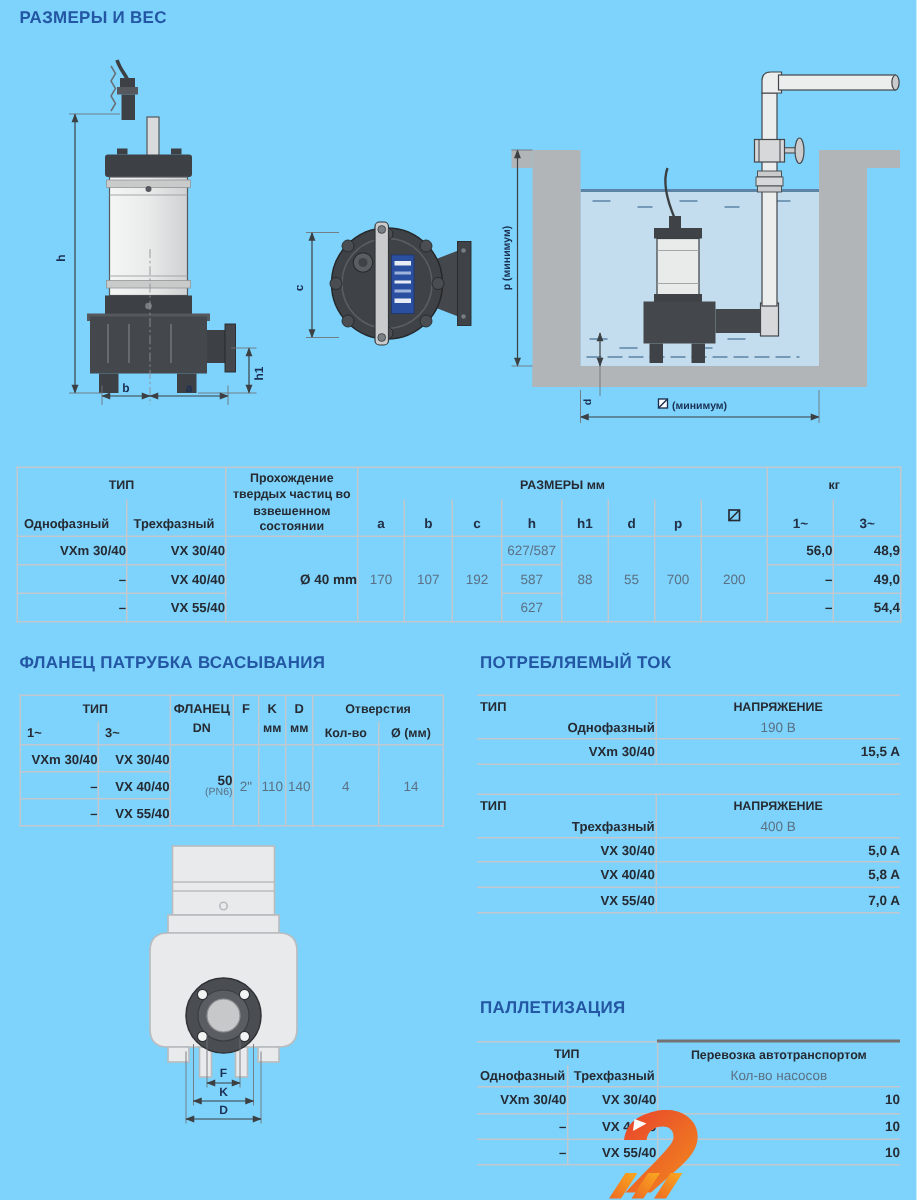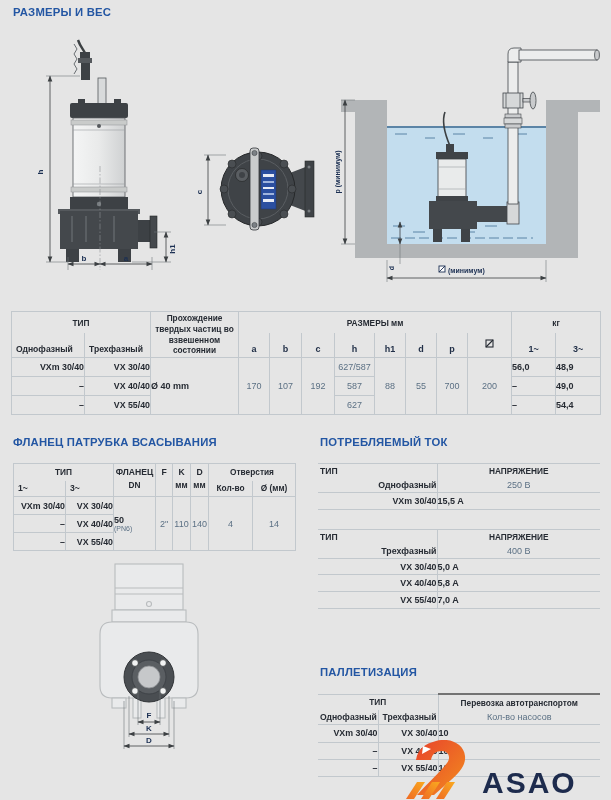--- a/index.html
+++ b/index.html
@@ -1,31 +1,31 @@
 <!DOCTYPE html>
 <html><head>
 <meta charset="utf-8">
 <style>
   html,body{margin:0;padding:0;background:#fff;}
-  .page{position:relative;width:611px;height:800px;background:#e5e5e5;overflow:hidden;
+  .page{position:relative;width:611px;height:800px;background:#7dd3fc;overflow:hidden;
         font-family:"Liberation Sans",sans-serif;}
   .sec-title{position:absolute;font-size:11.3px;font-weight:bold;color:#2356a3;letter-spacing:.2px;}
   .scheme-title{position:absolute;left:410px;top:15px;background:#dce4ef;color:#17365f;
         font-size:9.6px;font-weight:bold;padding:3px 9px 3px 9px;}
   table{position:absolute;border-collapse:collapse;table-layout:fixed;}
   td,th{border:1px solid #c2c8cd;padding:0;margin:0;overflow:hidden;}
   tr.gh th{border-bottom:none;}
   tr.sh th{border-top:none;}
   .thc{font-size:8.3px;font-weight:bold;color:#262b33;text-align:center;vertical-align:middle;}
   .solids{font-size:8.3px;font-weight:bold;color:#262b33;text-align:center;vertical-align:middle;line-height:1.3;padding:1px 3px;}
   .letter{font-size:9px;font-weight:bold;color:#223048;text-align:center;vertical-align:bottom;padding-bottom:3px;}
   .subl{font-size:8.6px;font-weight:bold;color:#262b33;text-align:left;vertical-align:bottom;padding:0 0 3px 4px;}
   .model{font-size:8.8px;font-weight:bold;color:#262b33;text-align:right;vertical-align:middle;padding-left:4px;}
   .val{font-size:9px;color:#5b7084;text-align:center;vertical-align:middle;}
-  .bval{font-size:9px;font-weight:bold;color:#262b33;text-align:left;vertical-align:middle;}
+  .bval{font-size:9px;font-weight:bold;color:#262b33;text-align:right;vertical-align:middle;}
   .two-line{vertical-align:top;text-align:center;}
   .two-line .l1{font-size:8.6px;font-weight:bold;color:#262b33;height:15px;line-height:17px;}
   .two-line .l2{font-size:8.3px;font-weight:bold;color:#262b33;height:14px;line-height:13px;}
   .dn-note{font-size:7px;color:#5b7084;font-weight:normal;line-height:1;}
   .vline{border-left:1px solid #c2c8cd !important;}
   .ct{position:absolute;border-collapse:collapse;}
   .ct td,.ct th{border:none;border-bottom:1px solid #c2c8cd;}
   .ct tr.gh th{border-bottom:none;}
   .dlab{font:bold 8px "Liberation Sans",sans-serif;fill:#1b2f52;}
   .dlab7{font:bold 7px "Liberation Sans",sans-serif;fill:#1b2f52;}
@@ -389,21 +389,21 @@
         <col style="width:119px">
         <col style="width:163px">
       </colgroup>
     <tbody>
         <tr class="gh" style="height:15px;">
       <th class="subl" style="vertical-align:middle;padding:0 0 0 2px;border-top:1px solid #c2c8cd;">ТИП</th>
       <th class="thc vline" style="border-top:1px solid #c2c8cd;">НАПРЯЖЕНИЕ</th>
     </tr>
     <tr style="height:14px;">
       <td class="model" style="padding-left:2px;">Однофазный</td>
-      <td class="val vline">250 В</td>
+      <td class="val vline">190 В</td>
     </tr>
     <tr style="height:17px;">
       <td class="model" style="padding-left:2px;">VXm 30/40</td>
       <td class="bval vline">15,5 A</td>
     </tr>
   </tbody>
     </table>
 
   <table class="ct" style="left:318px;top:529px;width:282px;">
     <colgroup>
@@ -530,16 +530,15 @@
           <stop offset="0" stop-color="#ef6a24"></stop>
             <stop offset="1" stop-color="#f9a91f"></stop>
         </linearGradient>
       </defs>
       <path d="M32,1 C46,-3 60,4 61,16 C62,25 56,32 47,40 L30,55 L13,55 C24,43 37,31 43,23 C47,18 45,11 38,11 C32,11 28,14 27,20 L12,20 C14,8 21,4 32,1 Z" fill="url(#lg1)"></path>
       <polygon points="19,6 27,9 18,14" fill="#ffffff"></polygon>
       <polygon points="2,59 13,42 21,42 10,59" fill="url(#lg2)"></polygon>
       <polygon points="17,59 28,42 36,42 25,59" fill="url(#lg2)"></polygon>
       <polygon points="32,59 43,42 51,42 40,59" fill="url(#lg2)"></polygon>
     </svg>
-    <span class="logo-text">ASAO</span>
   </div>
 
 </div>
 
 </body></html>

